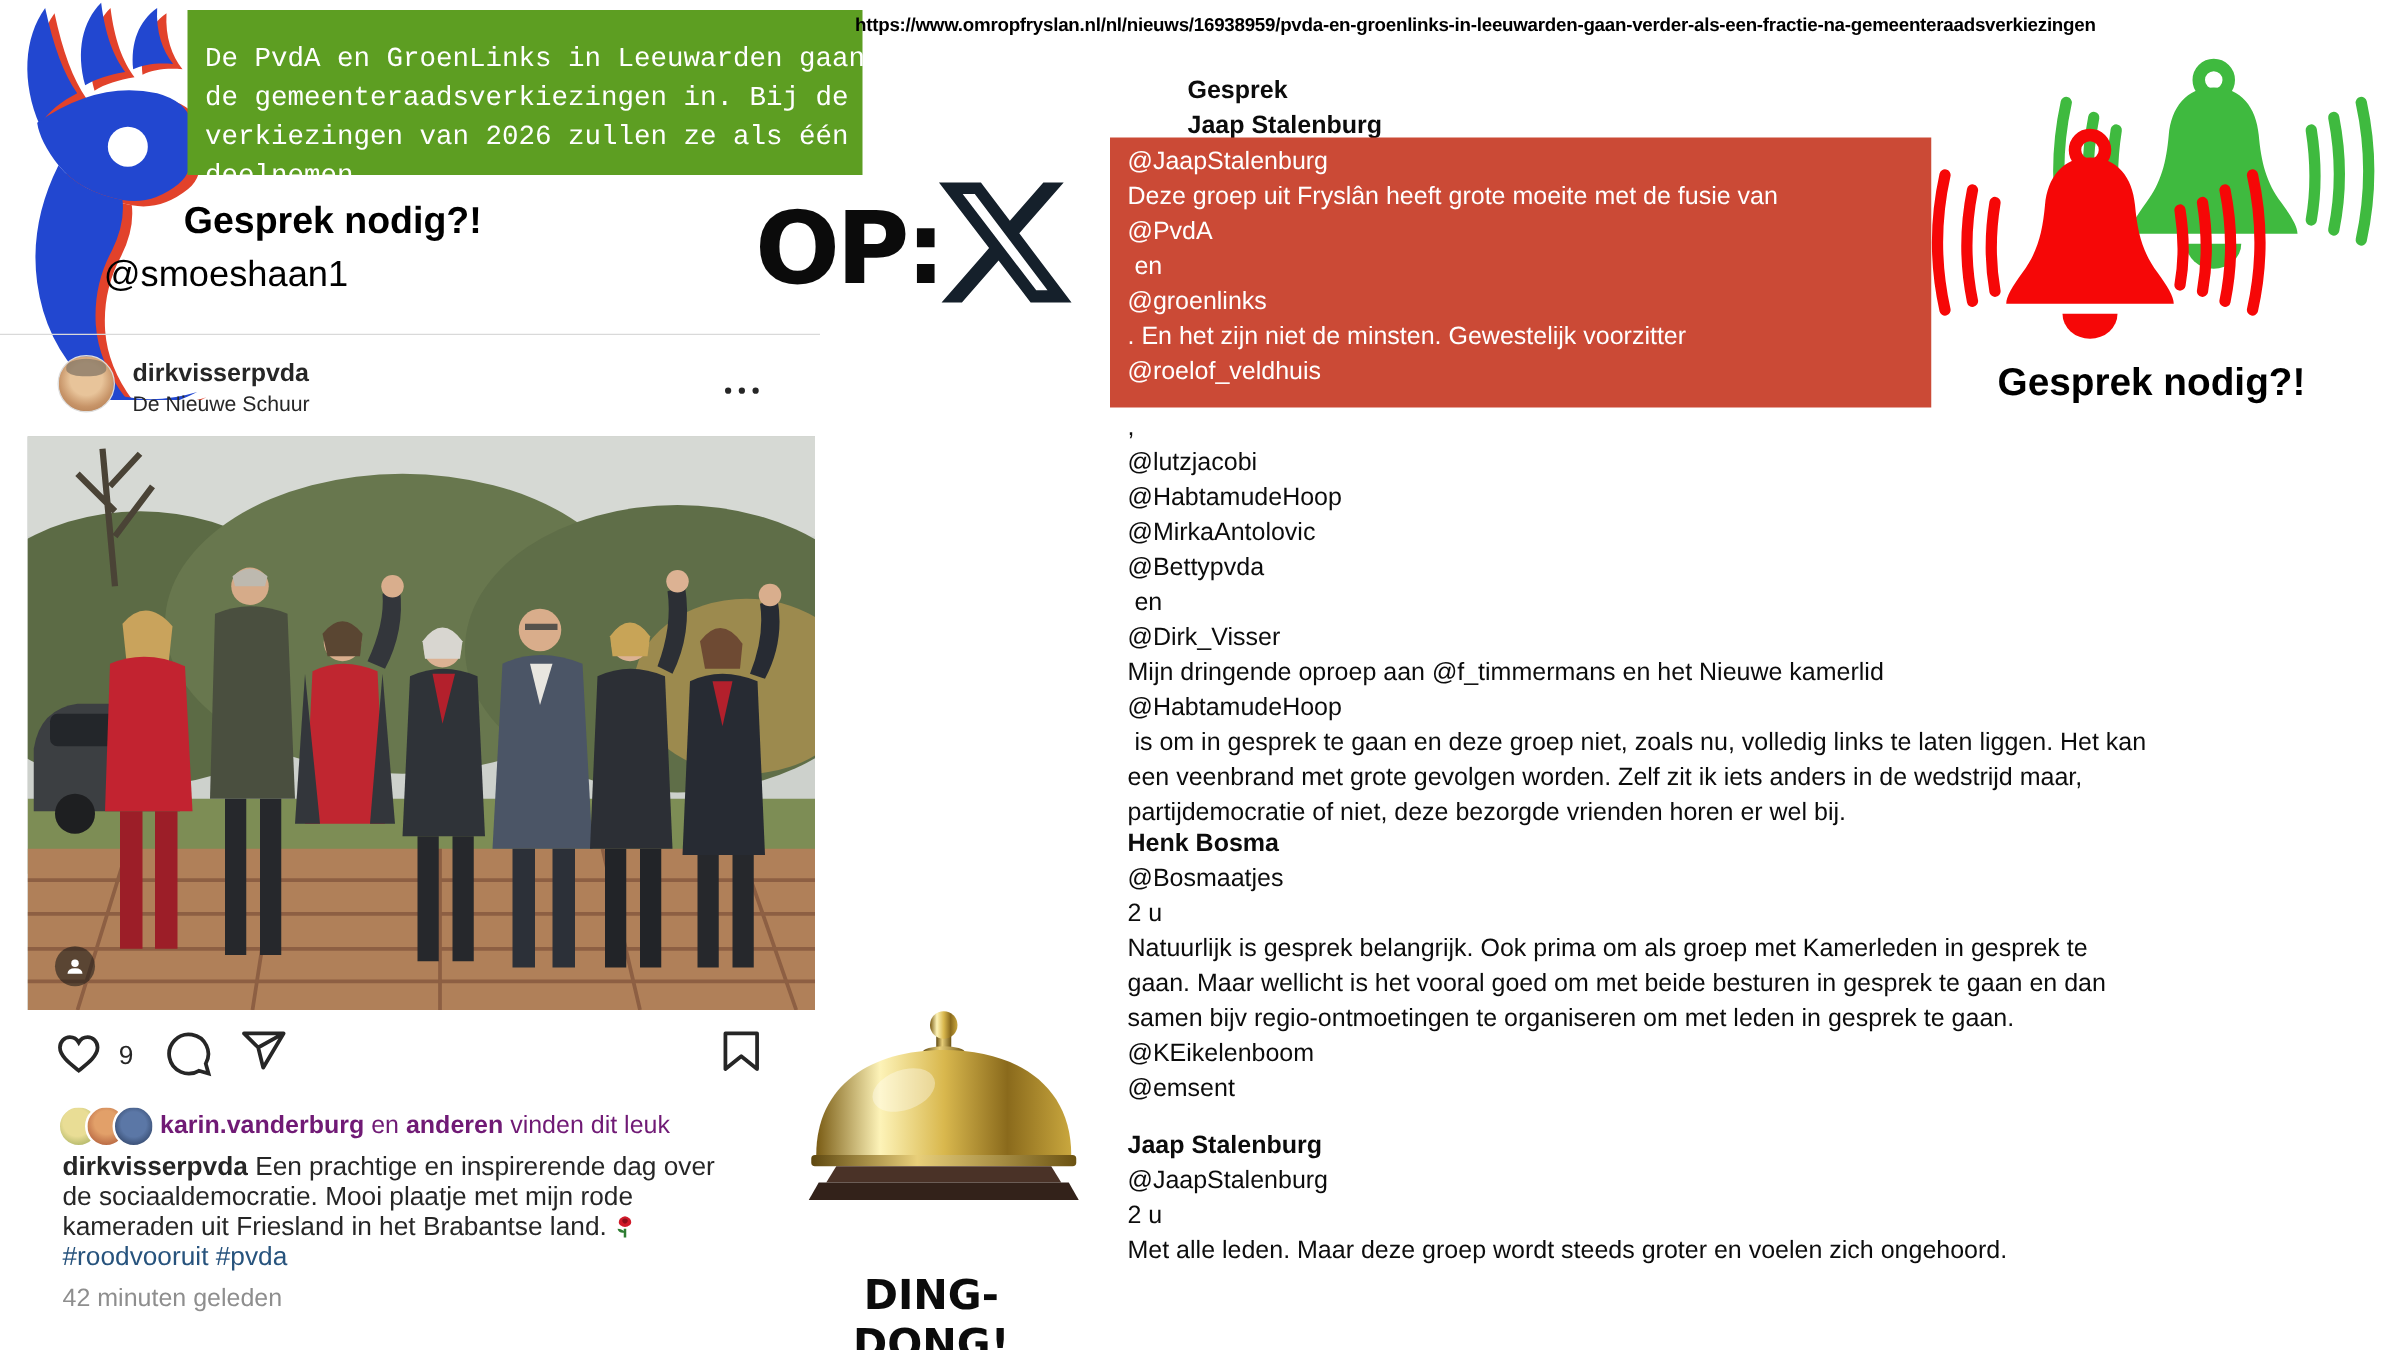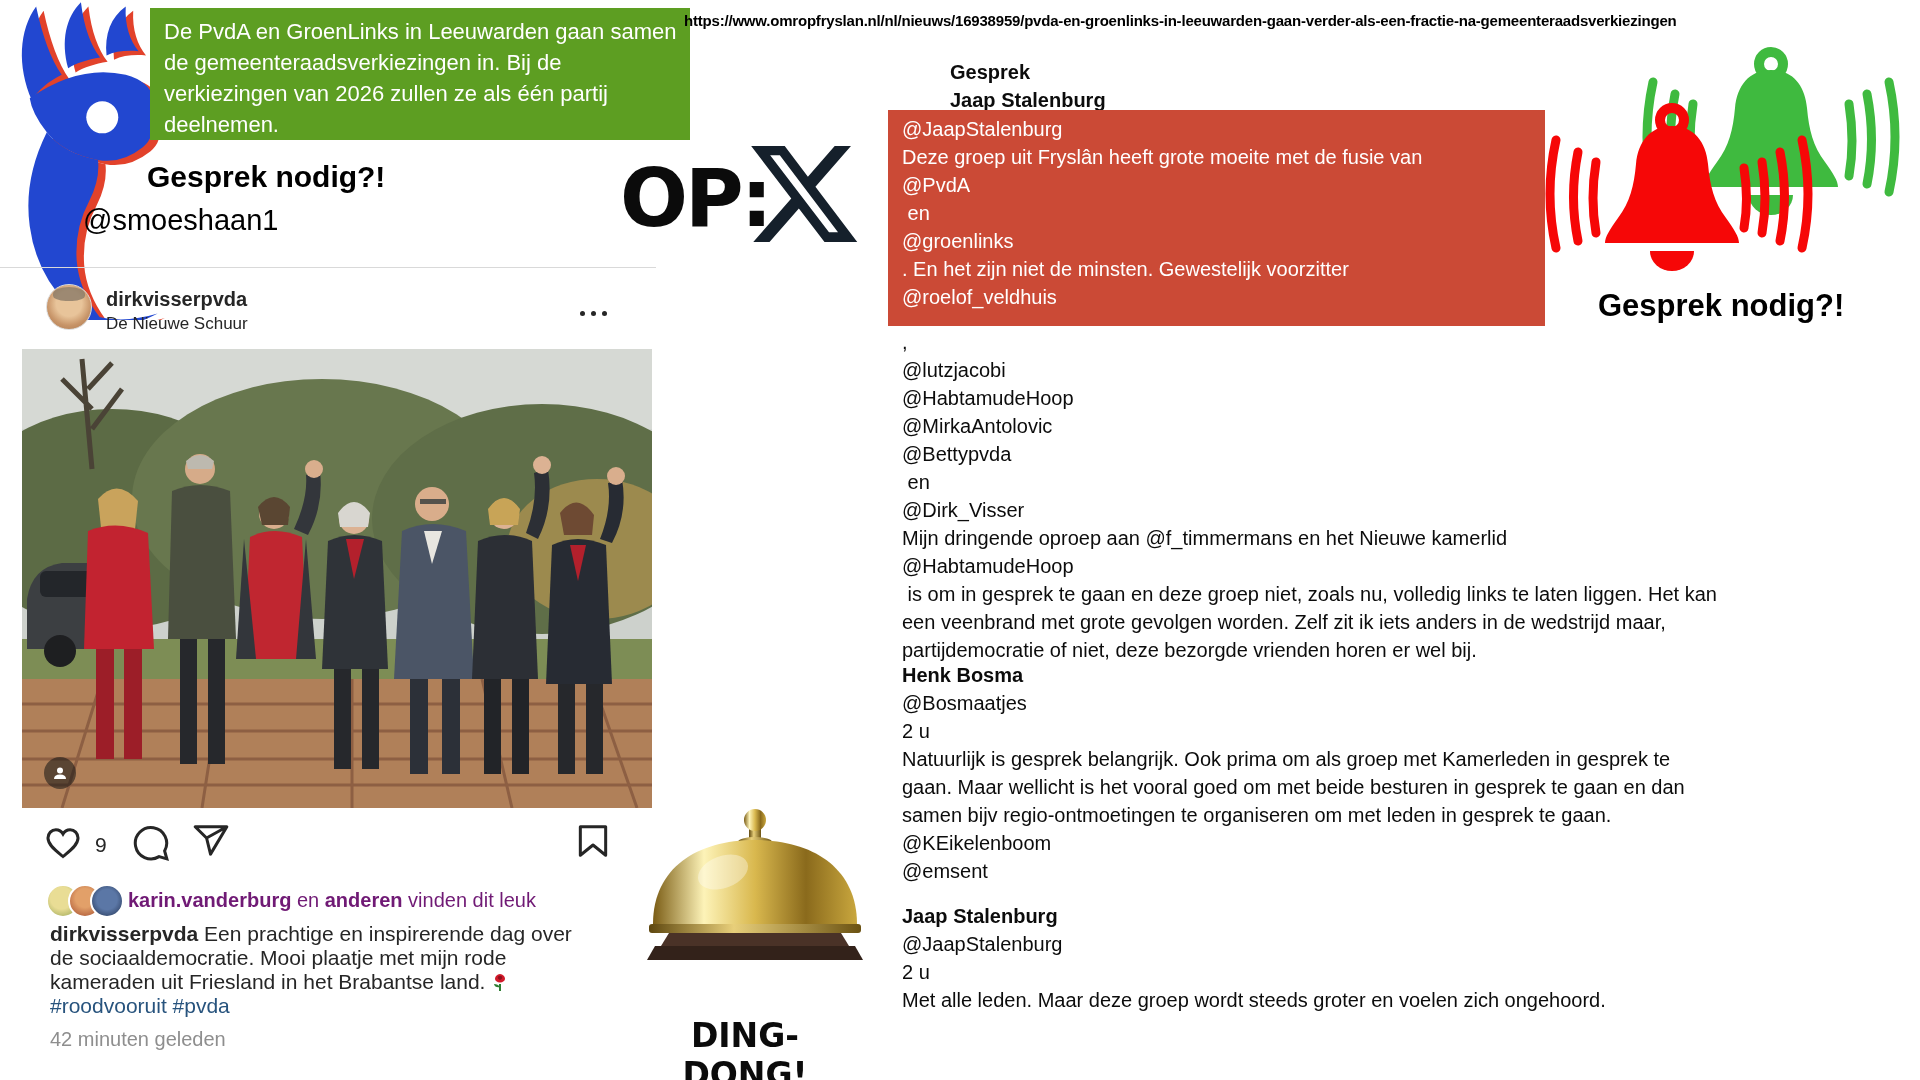--- a/index.html
+++ b/index.html
@@ -5,30 +5,30 @@
   html,body{margin:0;padding:0;background:#fff;}
   #canvas{position:relative;width:1920px;height:1080px;background:#fff;overflow:hidden;
           font-family:"Liberation Sans",sans-serif;color:#111;}
   .abs{position:absolute;}
 
   
   .url-text{left:684px;top:12px;width:1200px;font-size:15px;font-weight:bold;color:#000;
             letter-spacing:-0.2px;white-space:nowrap;}
 
   
-  .green-box{left:150px;top:8px;width:540px;height:132px;padding:8px 14px;box-sizing:border-box;}
+  .green-box{left:150px;top:8px;width:540px;height:132px;padding:24px 14px;box-sizing:border-box;font-family:Liberation Mono, monospace;}
   .green-box div{color:#fff;font-size:22px;line-height:31px;white-space:pre;}
 
   
   .left-title{left:147px;top:160px;font-size:30px;font-weight:bold;color:#000;}
   .left-handle{left:83px;top:204px;font-size:29px;color:#000;}
 
   
   .op-label{left:604px;top:152px;font-size:80px;font-weight:800;color:#0b0b0b;
-            font-family:"DejaVu Sans",sans-serif;letter-spacing:-3px;margin-left:16px;}
+            font-family:"DejaVu Sans",sans-serif;letter-spacing:-3px;}
   .x-logo{left:745px;top:133px;width:118px;height:122px;}
 
   
   .divider{left:0;top:267px;width:656px;height:1px;background:#d9d9d9;}
 
   
   .ig-avatar{left:46px;top:284px;width:44px;height:44px;border-radius:50%;
              background:radial-gradient(circle at 50% 42%,#e8c49a 0 38%,#c79468 65%,#a8744b 100%);
              border:1px solid #ddd;overflow:hidden;}
   .ig-avatar::before{content:"";position:absolute;left:6px;top:2px;width:32px;height:14px;

